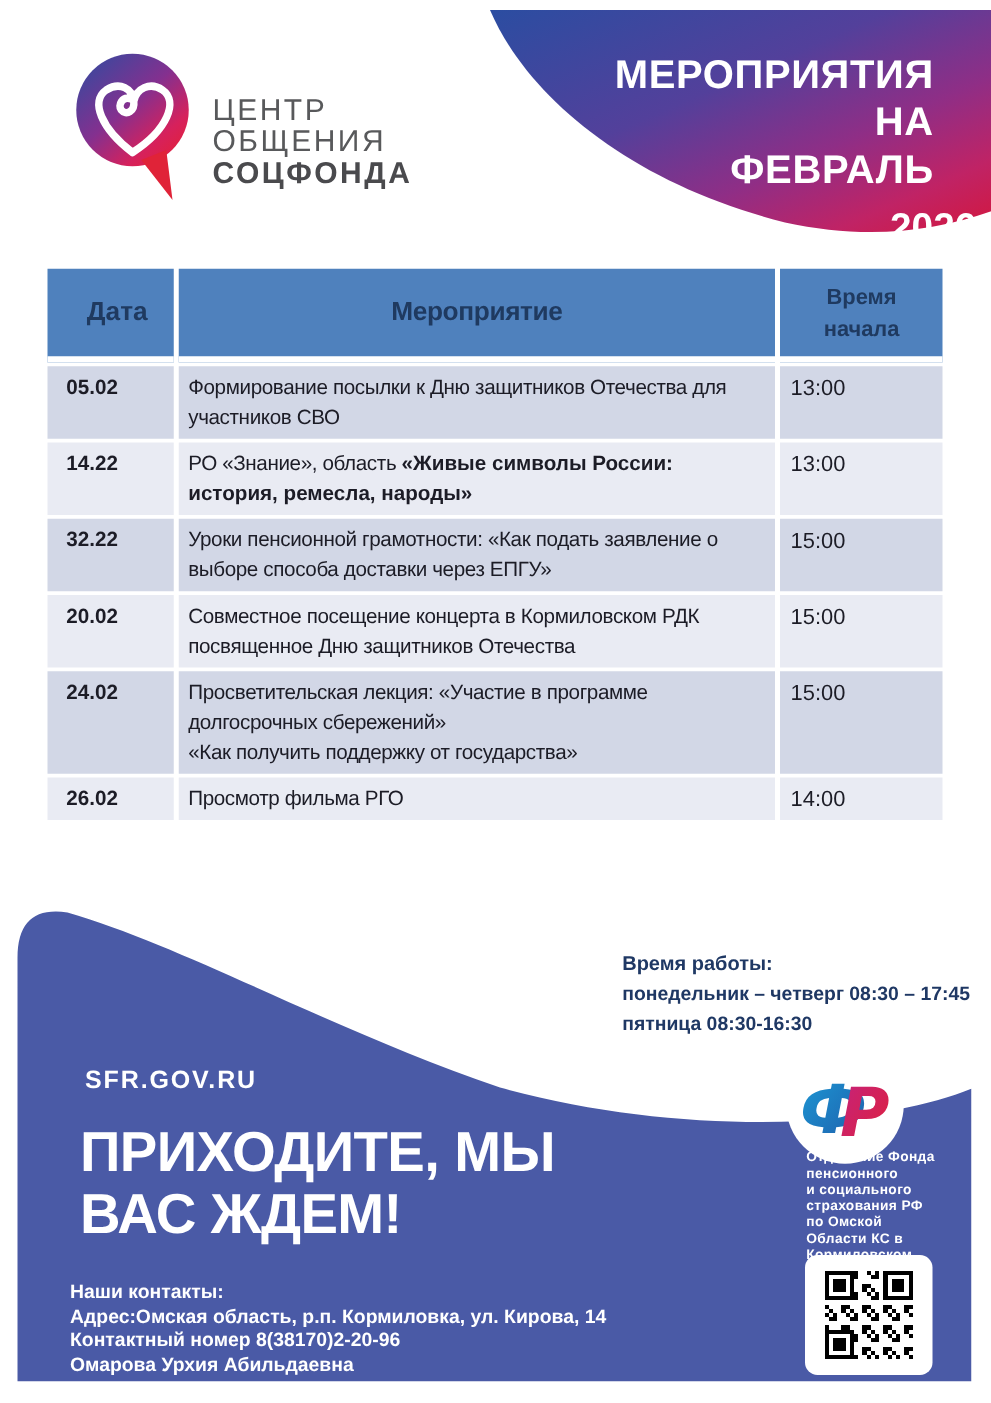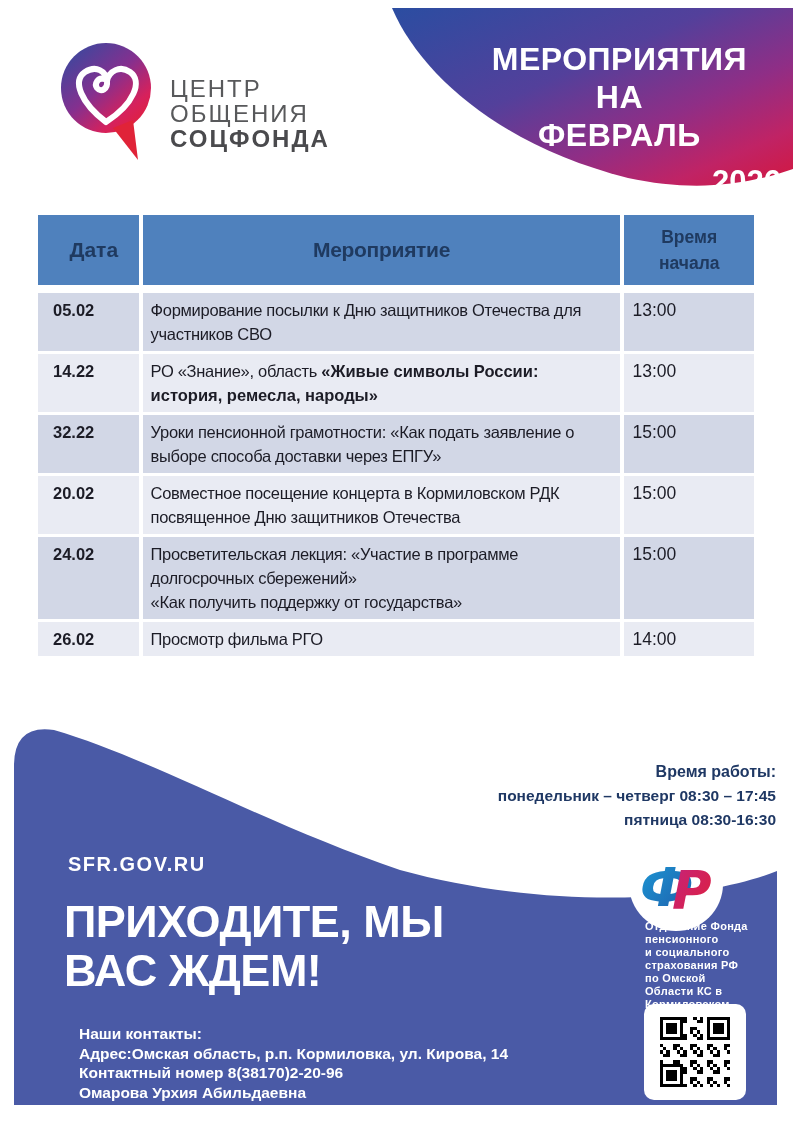--- a/index.html
+++ b/index.html
@@ -7,49 +7,49 @@
   .page{position:relative;width:793px;height:1122px;background:#fff;overflow:hidden;}
 
   
   .logo-wrap{position:absolute;left:55px;top:38px;width:340px;height:150px;}
   .logo-svg{position:absolute;left:0;top:0;}
   .logo-text{position:absolute;left:115px;top:38px;color:#58595b;font-size:24px;line-height:25px;letter-spacing:2px;}
   .logo-text .l3{font-weight:bold;color:#4a4a4d;}
 
   
   .banner-svg{position:absolute;left:0;top:0;}
-  .banner-text{position:absolute;right:46px;top:40px;text-align:center;color:#ffffff;
+  .banner-text{position:absolute;right:46px;top:40px;text-align:right;color:#ffffff;
                font-weight:bold;font-size:32px;line-height:38px;letter-spacing:.5px;margin-left:19px;}
   .banner-year{position:absolute;right:12px;top:164px;color:#ffffff;font-weight:bold;font-size:31px;}
 
   
   .tbl{position:absolute;left:34px;top:212px;width:724px;border-collapse:separate;border-spacing:4px 3px;}
   .tbl th{background:var(--header-bg,#4F81BD);color:var(--header-fg,#1F3A60);font-weight:bold;
           font-size:21px;line-height:26px;text-align:center;vertical-align:middle;
           padding:9px 4px;border-bottom:5px solid #fff;}
   .tbl td{vertical-align:top;font-size:16.5px;line-height:24px;color:#1c1c26;padding:5px 8px;}
   .tbl tbody tr:nth-child(odd) td{background:var(--band-dark,#D2D7E6);}
   .tbl tbody tr:nth-child(even) td{background:var(--band-light,#E9EBF3);}
   .c-date{width:80px;font-weight:bold;letter-spacing:0;padding-left:15px !important;}
   .c-event{width:486px;white-space:pre-line;letter-spacing:-0.3px;}
   .c-time{width:118px;white-space:pre-line;font-size:17.5px !important;}
   .seg{letter-spacing:-0.3px;}
   .seg-b{font-weight:bold;letter-spacing:0;}
 
   
-  .hours{position:absolute;right:17px;top:760px;text-align:right;color:#1F3864;
+  .hours{position:absolute;right:17px;top:760px;color:#1F3864;
          font-size:15.5px;line-height:24px;font-weight:bold;}
   .hours .h-title{font-size:16px;}
 
   
   .footer-svg{position:absolute;left:0;top:716px;}
   .site{position:absolute;left:68px;top:853px;color:#fff;font-weight:bold;font-size:20px;letter-spacing:1.5px;}
   .headline{position:absolute;left:64px;top:897px;color:#fff;font-weight:bold;font-size:45px;
             line-height:49px;white-space:pre-line;letter-spacing:-0.5px;}
-  .contacts{position:absolute;left:79px;top:1024px;color:#fff;font-weight:bold;font-size:15.5px;line-height:19.5px;}
+  .contacts{position:absolute;left:56px;top:1024px;color:#fff;font-weight:bold;font-size:15.5px;line-height:19.5px;}
   .org{position:absolute;left:645px;top:920px;color:#fff;font-weight:bold;font-size:11px;
        line-height:13px;white-space:pre-line;letter-spacing:.3px;}
   .qr-box{position:absolute;left:644px;top:1004px;width:102px;height:96px;background:#fff;border-radius:10px;
           display:flex;align-items:center;justify-content:center;}
 </style>
 </head>
 <body>
 
 <div class="page">
 

